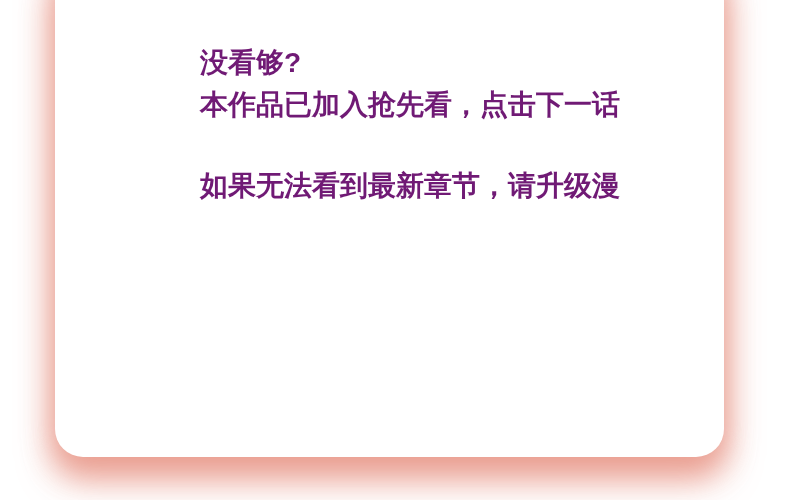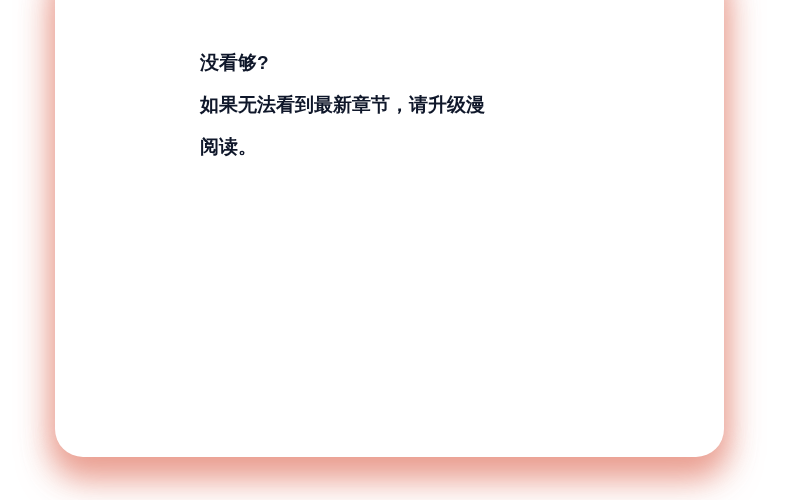--- a/index.html
+++ b/index.html
@@ -27,44 +27,45 @@
     box-shadow:
       0 20px 34px 2px rgba(231, 148, 133, 0.85),
       0 10px 30px 4px rgba(238, 173, 162, 0.45),
       0 0 18px 2px rgba(247, 214, 208, 0.55);
   }
   .notice-text {
     position: absolute;
     left: 145px;
     top: 84px;
     width: 480px;
-    color: #0f172a;
-    font-size: 19px;
+    color: #701a75;
+    font-size: 28px;
     line-height: 42px;
     font-weight: 700;
     letter-spacing: 0;
   }
   .notice-text p {
     margin: 0;
   }
   .notice-text p + p {
+    margin-top: 39px;
   }
   .notice-line {
     display: block;
     white-space: nowrap;
   }
 </style>
 </head>
 <body>
 
 <div class="page">
   <div class="notice-card">
     <div class="notice-text">
       <p>
         <span class="notice-line">没看够?</span>
+        <span class="notice-line">本作品已加入抢先看，点击下一话</span>
       </p>
       <p>
         <span class="notice-line">如果无法看到最新章节，请升级漫</span>
-        <span class="notice-line">阅读。</span>
       </p>
     </div>
   </div>
 </div>
 
 </body></html>

